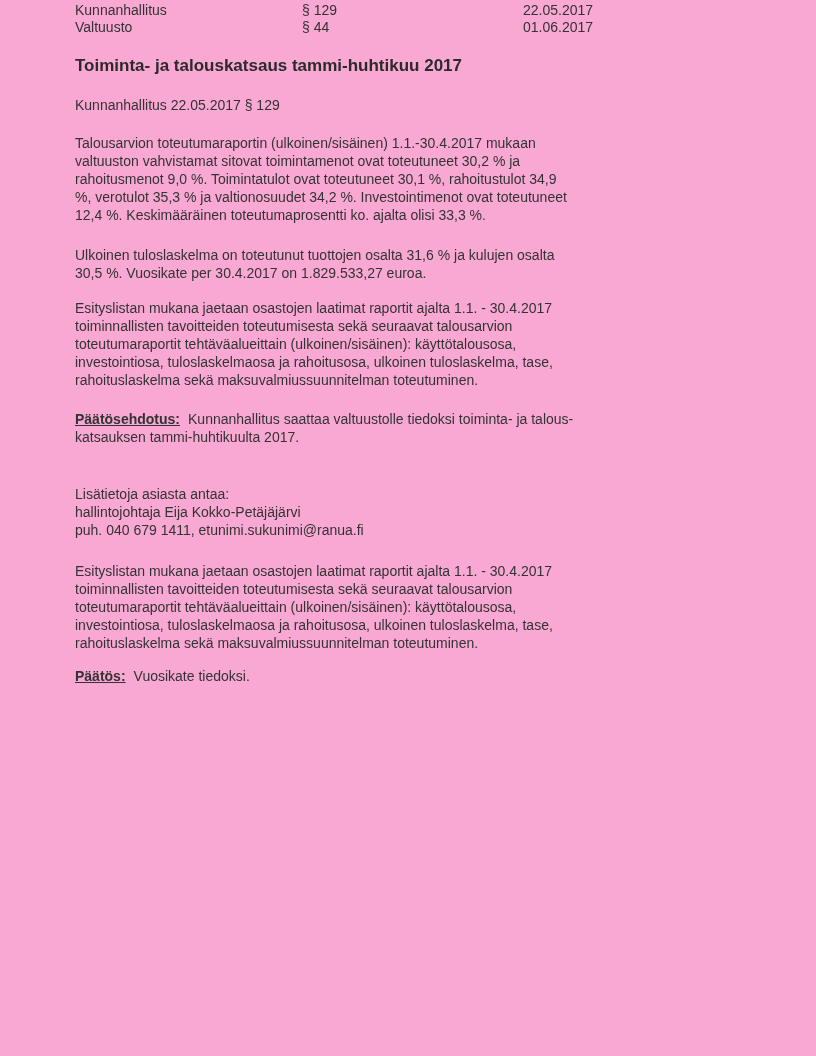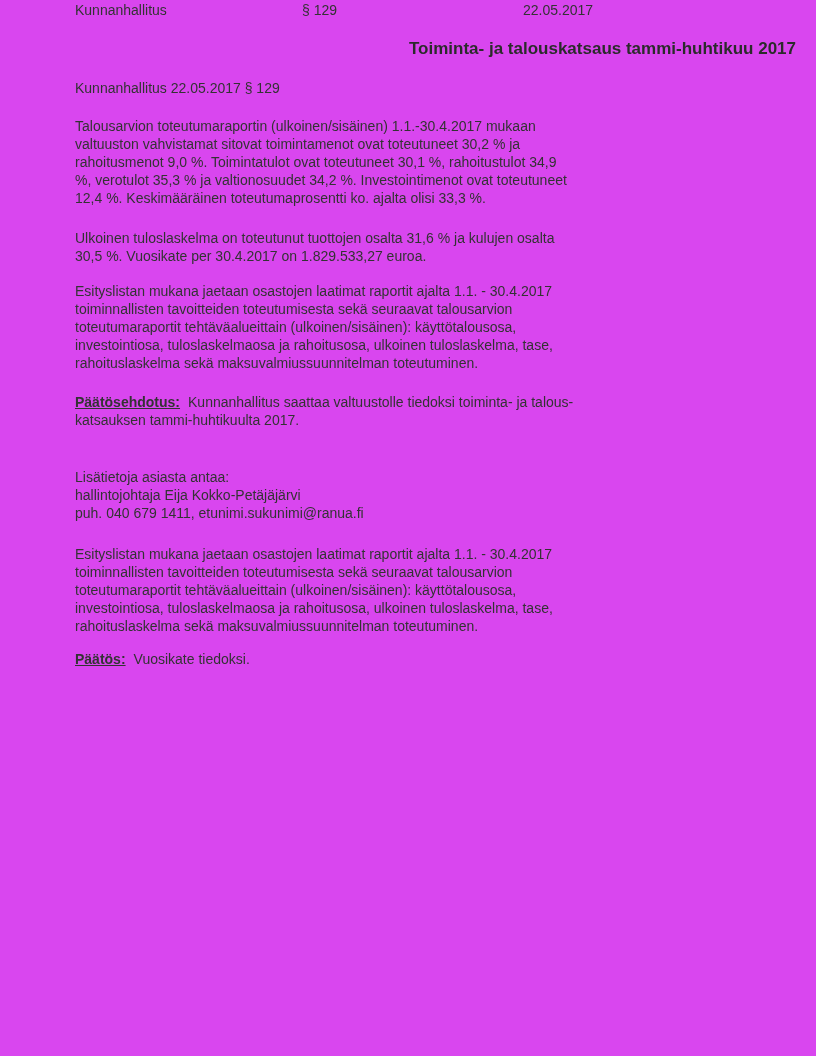--- a/index.html
+++ b/index.html
@@ -14,36 +14,35 @@
     font-family: "Liberation Sans", sans-serif;
     font-size: 14px;
     color: #333333;
   }
   .page {
     position: relative;
     box-sizing: border-box;
     width: 816px;
     height: 1056px;
     padding: 2px 20px 0 75px;
-    background: #d946ef;
+    background: #f9a8d4;
   }
   .hrow {
     line-height: 17px;
     white-space: nowrap;
   }
   .hcol-org  { display: inline-block; width: 227px; }
   .hcol-sec  { display: inline-block; width: 221px; }
   .hcol-date { display: inline-block; }
   .title {
     margin: 19px 0 0 0;
     font-size: 17px;
     font-weight: bold;
     line-height: 22px;
     color: #2b2b2b;
-    text-align: right;
   }
   .case-number {
     margin-top: 19px;
     line-height: 18px;
   }
   .sec-heading {
     margin-top: 19px;
     line-height: 18px;
   }
   .sec-heading.council {
@@ -71,20 +70,21 @@
     margin-right: 8px;
   }
 </style>
 </head>
 <body>
 
 <div class="page">
 
   <div class="hrow"><span class="hcol-org">Kunnanhallitus</span><span class="hcol-sec">§ 129</span><span class="hcol-date">22.05.2017</span></div>
 
+  <div class="hrow"><span class="hcol-org">Valtuusto</span><span class="hcol-sec">§ 44</span><span class="hcol-date">01.06.2017</span></div>
 
   <h1 class="title">Toiminta- ja talouskatsaus tammi-huhtikuu 2017</h1>
 
 
   <div class="sec-heading">Kunnanhallitus 22.05.2017 § 129</div>
 
   <div class="indent">
     <div class="para ml p1">Talousarvion toteutumaraportin (ulkoinen/sisäinen) 1.1.-30.4.2017 mukaan
 valtuuston vahvistamat sitovat toimintamenot ovat toteutuneet 30,2 % ja
 rahoitusmenot 9,0 %. Toimintatulot ovat toteutuneet 30,1 %, rahoitustulot 34,9

